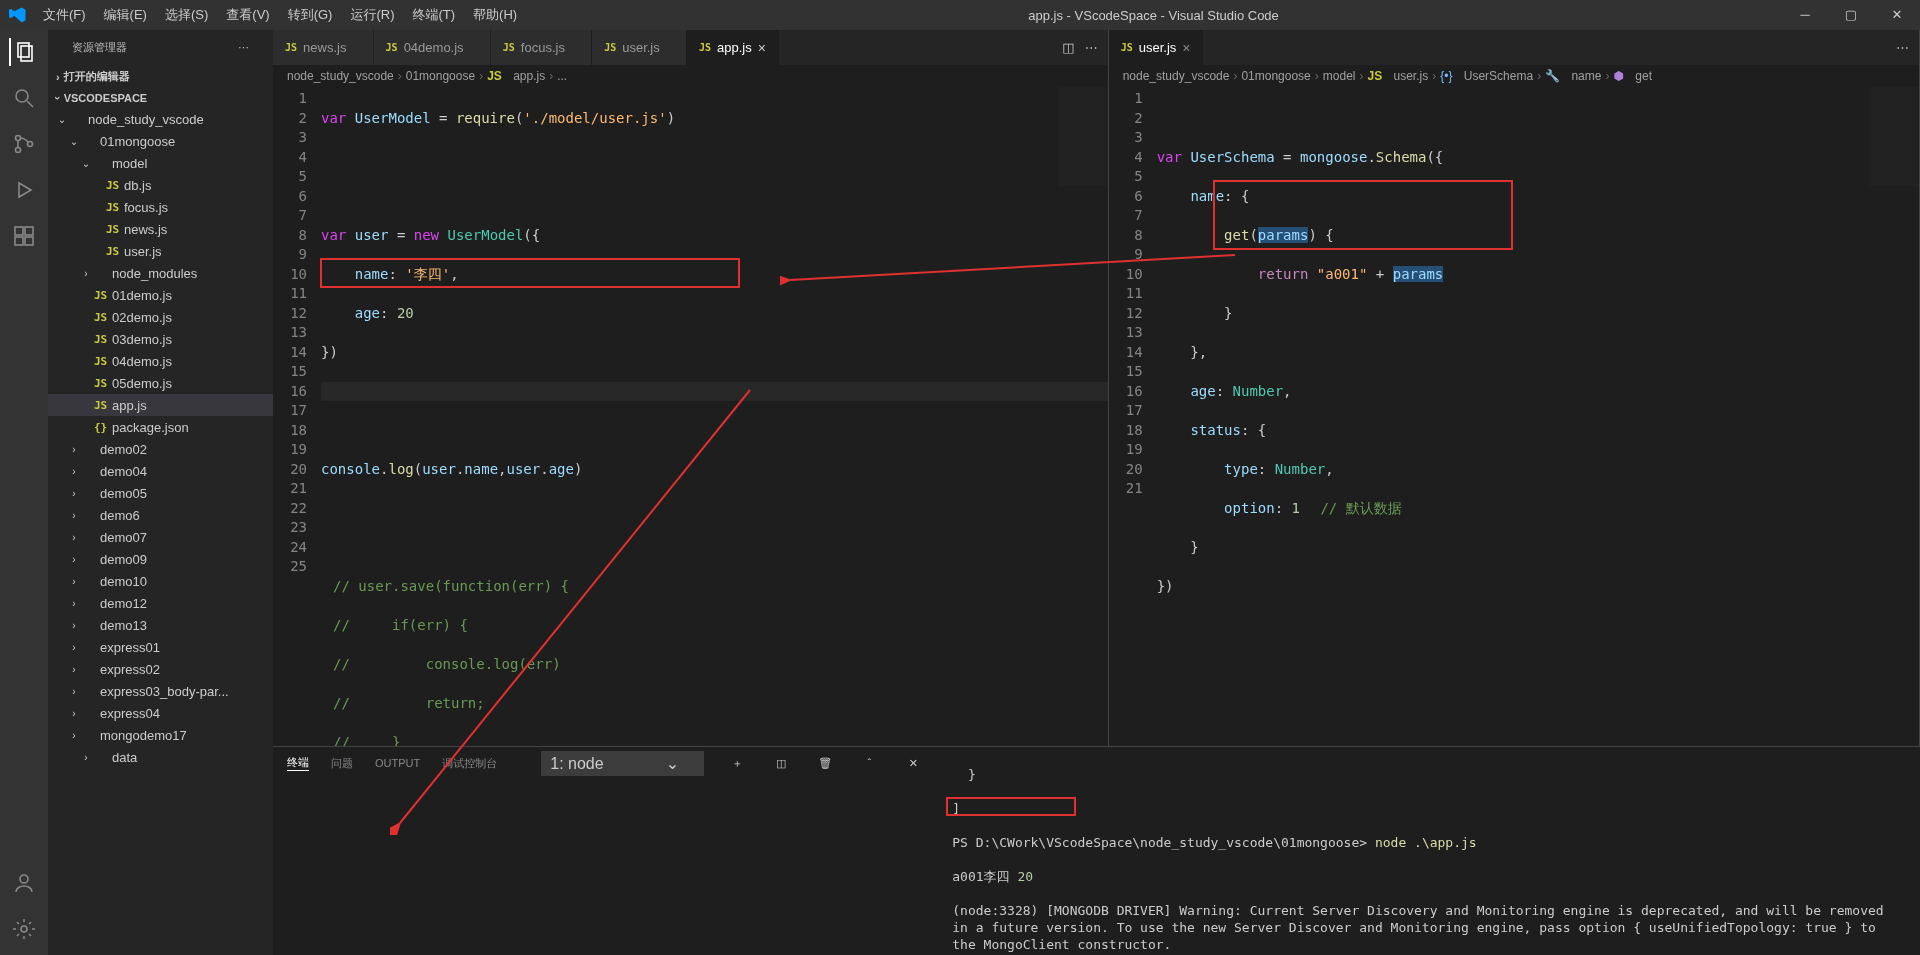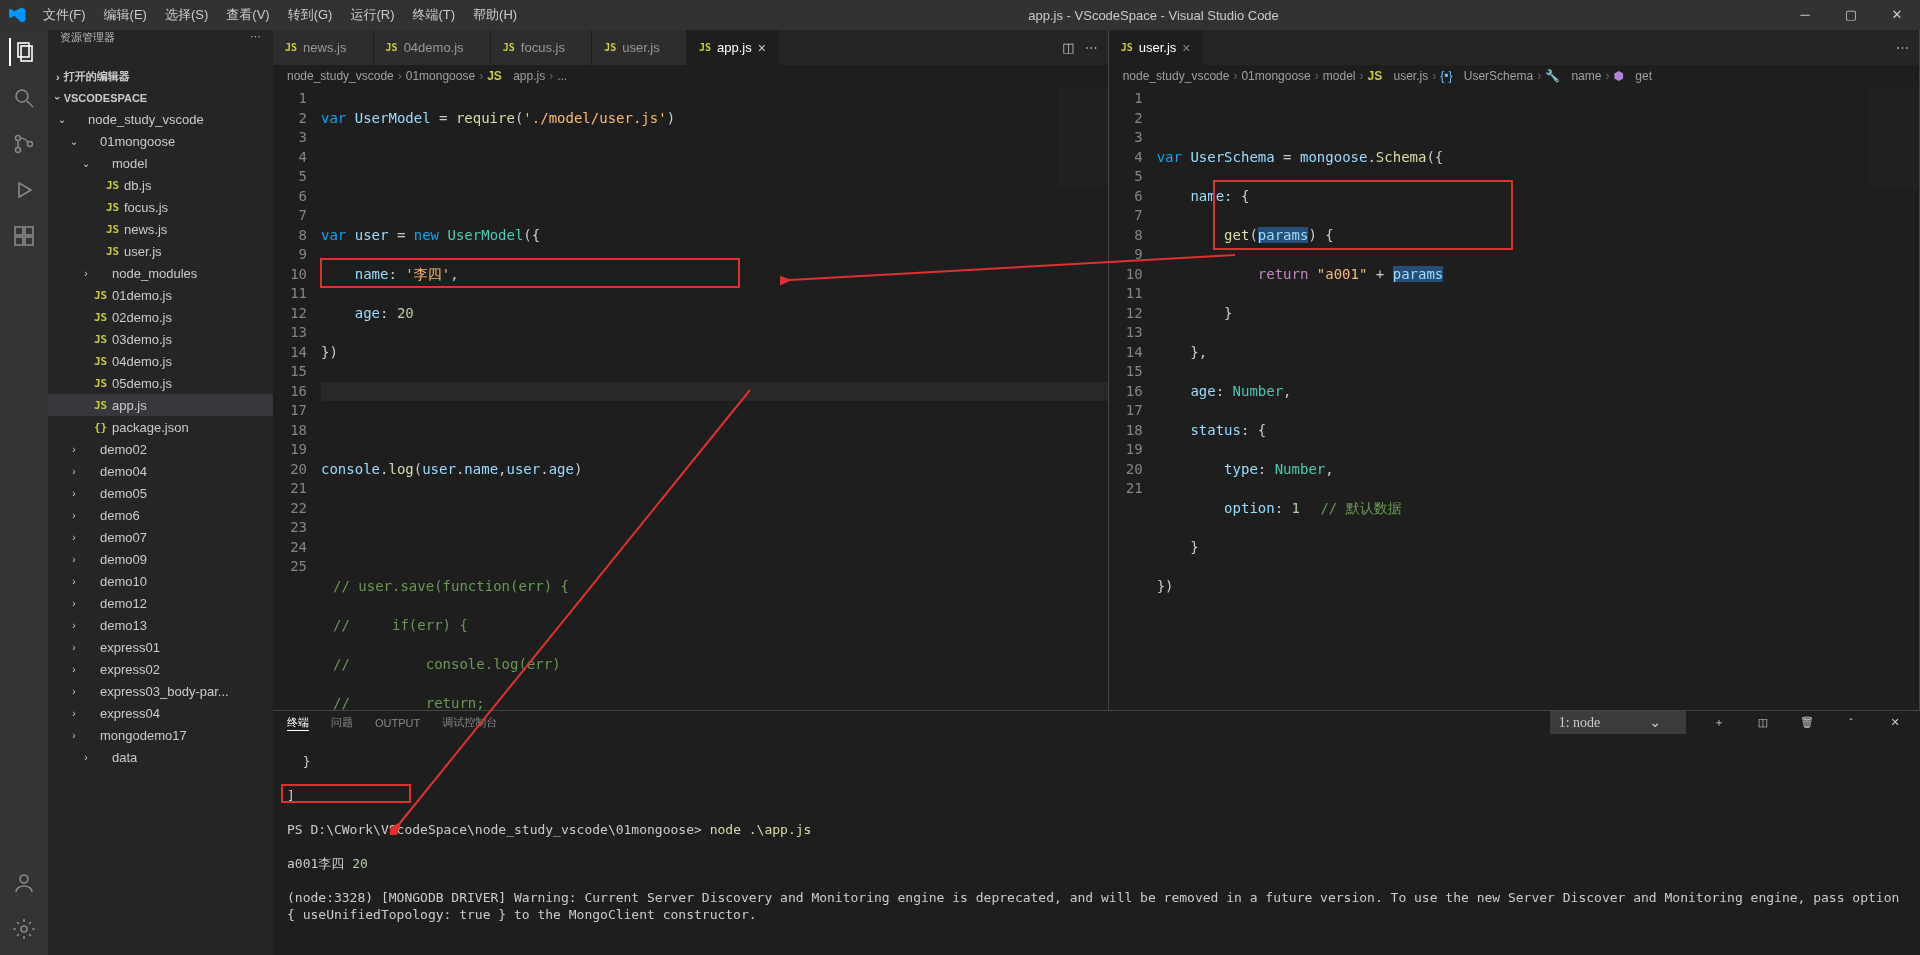--- a/index.html
+++ b/index.html
@@ -10,21 +10,21 @@
 .titlebar .menus span { padding:4px 8px; color:#ccc; }
 .titlebar .title { flex:1; text-align:center; color:#ccc; }
 .titlebar .winbtns { display:flex; }
 .titlebar .winbtns div { width:46px; text-align:center; line-height:30px; color:#ccc; }
 .main { display:flex; height:925px; }
 .activitybar { width:48px; background:#333333; display:flex; flex-direction:column; align-items:center; padding-top:8px; gap:18px; }
 .activitybar .ic { width:28px; height:28px; display:flex; align-items:center; justify-content:center; color:#888; font-size:20px; }
 .activitybar .ic.active { color:#fff; border-left:2px solid #fff; margin-left:-2px; padding-left:2px; }
 .activitybar .spacer { flex:1; }
 .sidebar { width:225px; background:#252526; display:flex; flex-direction:column; }
-.sidebar-hdr { height:35px; display:flex; padding:0 12px; color:#bbb; font-size:11px; }
+.sidebar-hdr { height:35px; display:flex; align-items:center; padding:0 24px; color:#bbb; font-size:11px; }
 .sidebar-hdr .sp { flex:1; }
 .treehdr { padding:4px 8px; color:#ccc; font-size:11px; display:flex; align-items:center; gap:4px; font-weight:bold; }
 .tree { font-size:13px; color:#ccc; }
 .tree .row { display:flex; align-items:center; height:22px; padding-left:4px; cursor:pointer; }
 .tree .row.sel { background:#37373d; }
 .tree .chev { width:16px; text-align:center; color:#ccc; font-size:10px; }
 .tree .fic { width:18px; font-size:11px; color:#cbcb41; font-weight:bold; font-family:monospace; }
 .tree .fic.json { color:#cbcb41; }
 .tree .ind0 { padding-left:6px; } .tree .ind1 { padding-left:18px; } .tree .ind2 { padding-left:30px; } .tree .ind3 { padding-left:42px; }
 .editor-area { flex:1; display:flex; flex-direction:column; background:#1e1e1e; }
@@ -39,29 +39,29 @@
 .tab.active .cl { visibility:visible; }
 .tabs .tabactions { margin-left:auto; display:flex; align-items:center; gap:10px; padding:0 10px; color:#ccc; }
 .breadcrumb { height:22px; display:flex; align-items:center; padding:0 14px; color:#a0a0a0; font-size:12px; gap:4px; }
 .breadcrumb .sep { color:#666; }
 .code { flex:1; display:flex; font-family:Consolas,monospace; font-size:14px; line-height:19.5px; position:relative; overflow:hidden; }
 .gutter { width:48px; text-align:right; color:#858585; padding-right:14px; padding-top:2px; }
 .gutter div { height:19.5px; }
 .codecontent { flex:1; padding-top:2px; white-space:pre; position:relative; }
 .codecontent .ln { height:19.5px; }
 .minimap { position:absolute; right:0; top:0; width:50px; height:100px; background:#252526; opacity:0.4; }
-.k-blue { color:#0ea5e9; } .k-teal { color:#4ec9b0; } .k-var { color:#9cdcfe; } .k-fn { color:#dcdcaa; } .k-str { color:#fdba74; } .k-num { color:#b5cea8; } .k-cm { color:#6a9955;margin-left:12px; } .k-ctrl { color:#c586c0; }
+.k-blue { color:#d946ef; } .k-teal { color:#4ec9b0; } .k-var { color:#9cdcfe; } .k-fn { color:#dcdcaa; } .k-str { color:#fdba74; } .k-num { color:#b5cea8; } .k-cm { color:#6a9955;margin-left:12px; } .k-ctrl { color:#c586c0; }
 .selword { background:#264f78; }
 .redbox { position:absolute; border:2px solid #e03030; pointer-events:none; }
 .arrow { position:absolute; z-index:5; pointer-events:none; }
-.panel { height:245px; background:#1e1e1e; border-top:1px solid #444; display:flex; flex-direction:column; }
+.panel { height:209px; background:#1e1e1e; border-top:1px solid #444; display:flex; flex-direction:row; }
 .panel-tabs { height:32px; display:flex; align-items:center; padding:0 14px; gap:22px; color:#888; font-size:11px; }
 .panel-tabs .pt.active { color:#fff; border-bottom:1px solid #fff; }
 .panel-tabs .sp { flex:1; }
-.panel-tabs .drp { background:#3c3c3c; color:#ccc; padding:2px 24px 2px 8px; font-size:14px; border:1px solid #3c3c3c;font-family:Liberation Serif, serif; }
+.panel-tabs .drp { background:#3c3c3c; color:#ccc; padding:2px 24px 2px 8px; font-size:16px; border:1px solid #3c3c3c; }
 .panel-tabs .pic { color:#ccc; width:22px; text-align:center; }
 .term { flex:1; font-family:Consolas,monospace; font-size:13px; color:#ccc; padding:2px 14px; line-height:17px; white-space:pre-wrap; position:relative; }
 .term .cmd { color:#dcdcaa; }
 .term .hl { color:#b5cea8; }
 </style>
 </head>
 <body>
 
 <div class="titlebar">
   <div class="vsicon">

